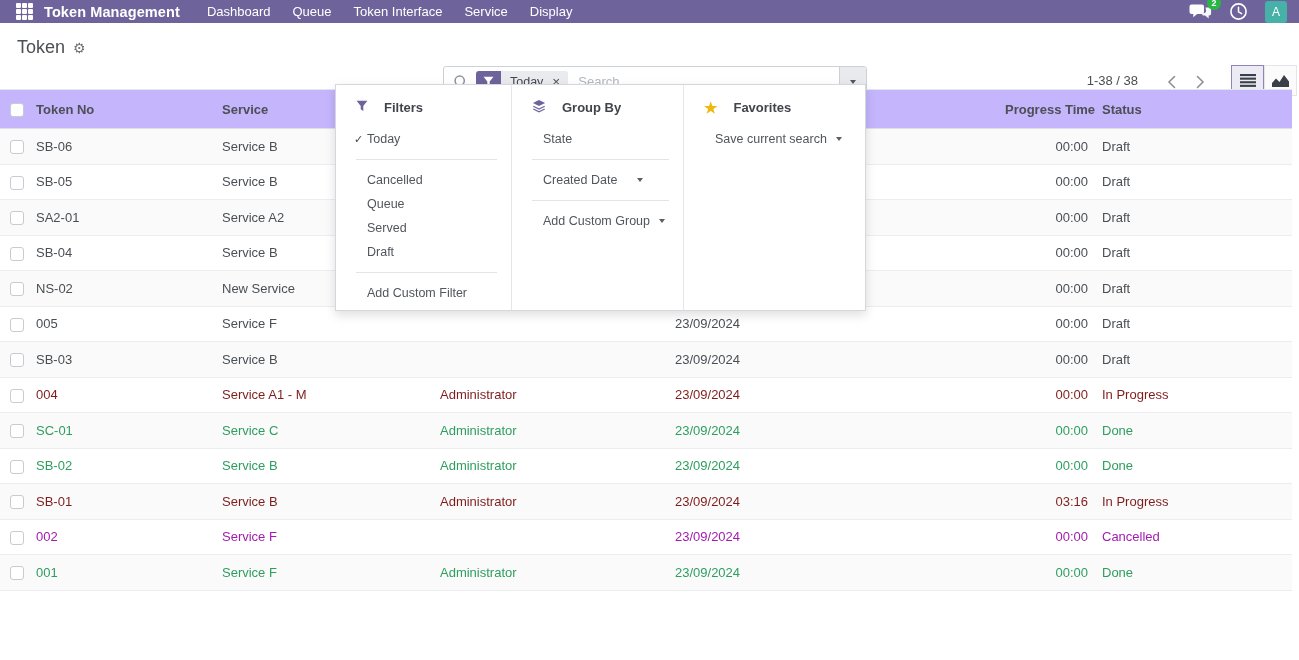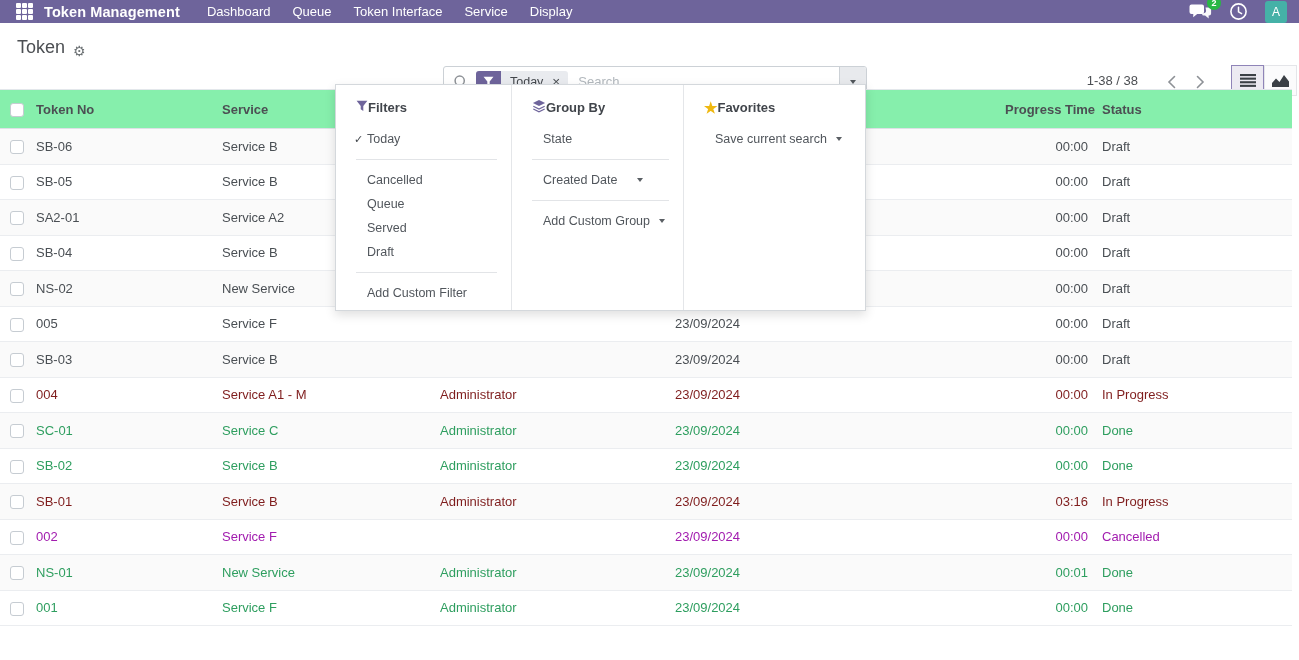--- a/index.html
+++ b/index.html
@@ -15,21 +15,21 @@
   .menu-item { font-size:13px; padding:0 11px; line-height:33px; cursor:pointer; }
   .nav-right { margin-left:auto; display:flex; align-items:center; gap:17px; padding-right:2px; }
   .nav-icn { position:relative; display:flex; align-items:center; cursor:pointer; }
   .nav-badge { position:absolute; top:-7px; right:-9px; background:#28b745; color:#fff; font-size:9px; font-weight:700;
     min-width:14px; height:14px; border-radius:8px; display:flex; align-items:center; justify-content:center; padding:0 3px; }
   .avatar { width:22px; height:22px; border-radius:3px; background:#45b1a7; color:#fff; font-size:12px;
     display:flex; align-items:center; justify-content:center; cursor:pointer; }
 
   
   .cp { position:relative; height:52px; }
-  .cp-title { position:absolute; left:17px; top:14px; font-size:18px; color:#4c4f53; display:flex; align-items:flex-end; gap:8px; }
+  .cp-title { position:absolute; left:17px; top:14px; font-size:18px; color:#4c4f53; display:flex; align-items:center; gap:8px; }
   .gear { font-size:14px; color:#6d7275; cursor:pointer; line-height:1; }
 
   .searchbar { position:absolute; left:443px; top:43px; width:424px; height:31px; background:#fff;
     border:1px solid #ccd1d6; border-radius:3px; display:flex; align-items:center; }
   .search-glass { margin:0 4px 0 9px; display:flex; }
   .facet { display:flex; align-items:center; background:#e9ebef; border-radius:3px; height:21px; margin-left:3px; overflow:hidden; }
   .facet-icn { width:25px; height:21px; background:#6e649b; display:flex; align-items:center; justify-content:center; }
   .facet-label { padding:0 8px 0 9px; font-size:12.5px; color:#43474c; }
   .facet-x { padding:0 8px 0 1px; color:#4a4e52; font-size:13.5px; cursor:pointer; line-height:1; }
   .search-input { flex:1; border:0; outline:0; font:13px "Liberation Sans",sans-serif; padding:0 8px 0 10px; color:#43474c; background:transparent; }
@@ -41,41 +41,41 @@
   .pager-text { position:absolute; top:50px; right:161px; font-size:13px; color:#4c4f53; }
   .pager-nav { position:absolute; top:44px; right:84px; display:flex; }
   .pg-btn { width:29px; height:29px; display:flex; align-items:center; justify-content:center; background:transparent; border:0; cursor:pointer; }
   .views { position:absolute; top:42px; right:2px; display:flex; }
   .vbtn { width:33px; height:31px; display:flex; align-items:center; justify-content:center; background:#fbfbfc; border:1px solid #e4e5e9; cursor:pointer; }
   .vbtn.active { border:1px solid #8f84b8; background:#eceaf2; }
 
   
   .table-wrap { position:absolute; top:89px; left:0; right:7px; }
   table { width:100%; border-collapse:collapse; table-layout:fixed; font-size:13px; }
-  thead th { height:39px; background:#86efac; border-top:1px solid #e3e7eb; border-bottom:1px solid #dde1e6;
+  thead th { height:39px; background:#c4b5fd; border-top:1px solid #e3e7eb; border-bottom:1px solid #dde1e6;
     font-weight:700; color:#4c4f53; text-align:left; cursor:pointer; white-space:nowrap; }
   tbody td { height:35.5px; border-bottom:1px solid #ebedf0; white-space:nowrap; overflow:hidden; cursor:pointer; }
   tbody tr:nth-child(odd) td { background:#fafafa; }
   th.num, td.num { text-align:right; padding-right:7px; }
   th.status, td.status { padding-left:7px; }
   .cb-cell { padding-left:10px; }
   .cb { width:14px; height:14px; border:1px solid #c6ccd2; border-radius:3px; background:#fff; display:inline-block; vertical-align:middle; cursor:pointer; }
   tr.row-draft { color:#4a4f54; }
   tr.row-done { color:#2e9e5f; }
   tr.row-inprogress { color:#7f1d1d; }
   tr.row-cancelled { color:#a21caf;padding-left:36px; }
 
   
   .fpanel { position:absolute; left:335px; top:84px; width:531px; height:227px; background:#fff;
     border:1px solid #d4d8dc; box-shadow:0 4px 10px rgba(0,0,0,.13); display:flex; z-index:5; }
   .fcol { padding:13px 0 0 20px; }
   .fcol-filters { width:175px; }
   .fcol-group { width:172px; border-left:1px solid #e4e6e9; }
   .fcol-fav { flex:1; border-left:1px solid #e4e6e9; }
-  .fhead { display:flex; align-items:center; gap:0; font-weight:700; font-size:13px; color:#41454b; height:18px; margin-bottom:11px; }
+  .fhead { display:flex; align-items:center; gap:16px; font-weight:700; font-size:13px; color:#41454b; height:18px; margin-bottom:11px; }
   .star { color:#efb810; font-size:15px; line-height:1; }
   .fitem { position:relative; display:flex; align-items:center; margin-left:11px; font-size:12.5px; color:#51565c;
     height:24px; cursor:pointer; margin-right:14px; }
   .fitem .check { position:absolute; left:-13px; font-size:11px; color:#41454b; }
   .fitem .caret { border-top-color:#5a5f64; }
   .sep { border:0; border-top:1px solid #e2e4e7; margin:8px 14px 8px 0; }
   .ml-auto { margin-left:auto; margin-right:26px; }
   .ml-sm { margin-left:9px; }
 </style>
 </head>
@@ -302,29 +302,20 @@
           <td class="cb-cell"><span class="cb"></span></td>
           <td>002</td>
           <td>Service F</td>
           <td></td>
           <td>23/09/2024</td>
           <td class="num">00:00</td>
           <td class="status">Cancelled</td>
         </tr>
         <tr class="row-done">
           <td class="cb-cell"><span class="cb"></span></td>
-          <td>NS-01</td>
-          <td>New Service</td>
-          <td>Administrator</td>
-          <td>23/09/2024</td>
-          <td class="num">00:01</td>
-          <td class="status">Done</td>
-        </tr>
-        <tr class="row-done">
-          <td class="cb-cell"><span class="cb"></span></td>
           <td>001</td>
           <td>Service F</td>
           <td>Administrator</td>
           <td>23/09/2024</td>
           <td class="num">00:00</td>
           <td class="status">Done</td>
         </tr>
       </tbody>
   </table>
 </div>

